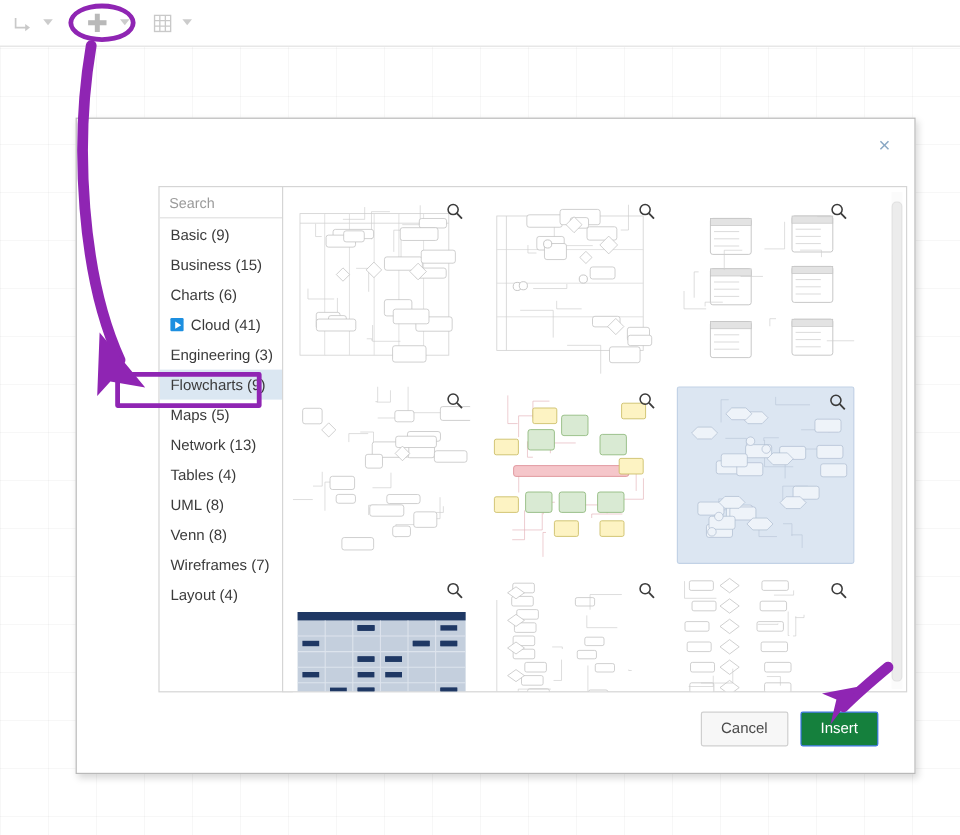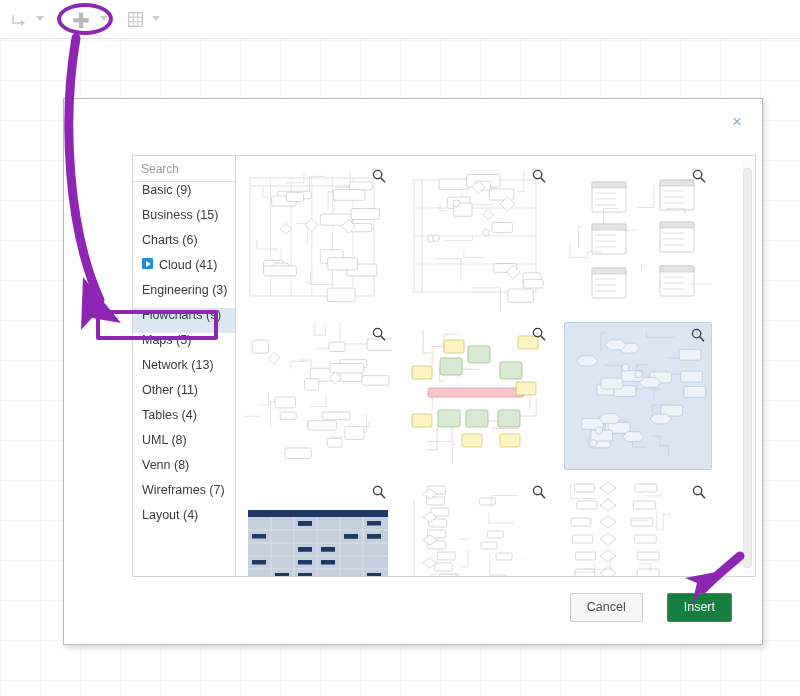--- a/index.html
+++ b/index.html
@@ -107,21 +107,21 @@
     color: #8d8d8d;
     width: 98px;
     background: transparent;
     font-family: "Liberation Sans", sans-serif;
   }
   .search-input::placeholder { color: #9b9b9b; }
   .mag-ico { width: 13px; height: 13px; flex: 0 0 auto; }
 
   .cat-list { padding-top: 1px; }
   .cat-item {
-    display: flex; align-items: flex-start;
+    display: flex; align-items: center;
     height: 25px;
     padding-left: 9px;
     font-size: 12.5px;
     color: #3b3b3b;
     box-sizing: border-box;
     cursor: pointer;
   }
   .cat-item.selected {
     background: #dbe7f2;
   }
@@ -203,21 +203,21 @@
     border-radius: 4px;
     box-sizing: border-box;
   }
 
   
   .footer {
     position: absolute;
     left: 0; bottom: 22px;
     width: 700px;
     display: flex; justify-content: flex-end;
-    gap: 24px;
+    gap: 10px;
     padding-right: 32px;
     box-sizing: border-box;
   }
   .btn {
     font-size: 12.5px;
     font-family: "Liberation Sans", sans-serif;
     padding: 0 16px;
     height: 29px;
     line-height: 27px;
     border-radius: 2px;
@@ -310,23 +310,20 @@
               <span>Engineering (3)</span>
             </div>
             <div class="cat-item selected">
               <span>Flowcharts (9)</span>
             </div>
             <div class="cat-item">
               <span>Maps (5)</span>
             </div>
             <div class="cat-item">
               <span>Network (13)</span>
-            </div>
-            <div class="cat-item">
-              <span>Other (11)</span>
             </div>
             <div class="cat-item">
               <span>Tables (4)</span>
             </div>
             <div class="cat-item">
               <span>UML (8)</span>
             </div>
             <div class="cat-item">
               <span>Venn (8)</span>
             </div>

